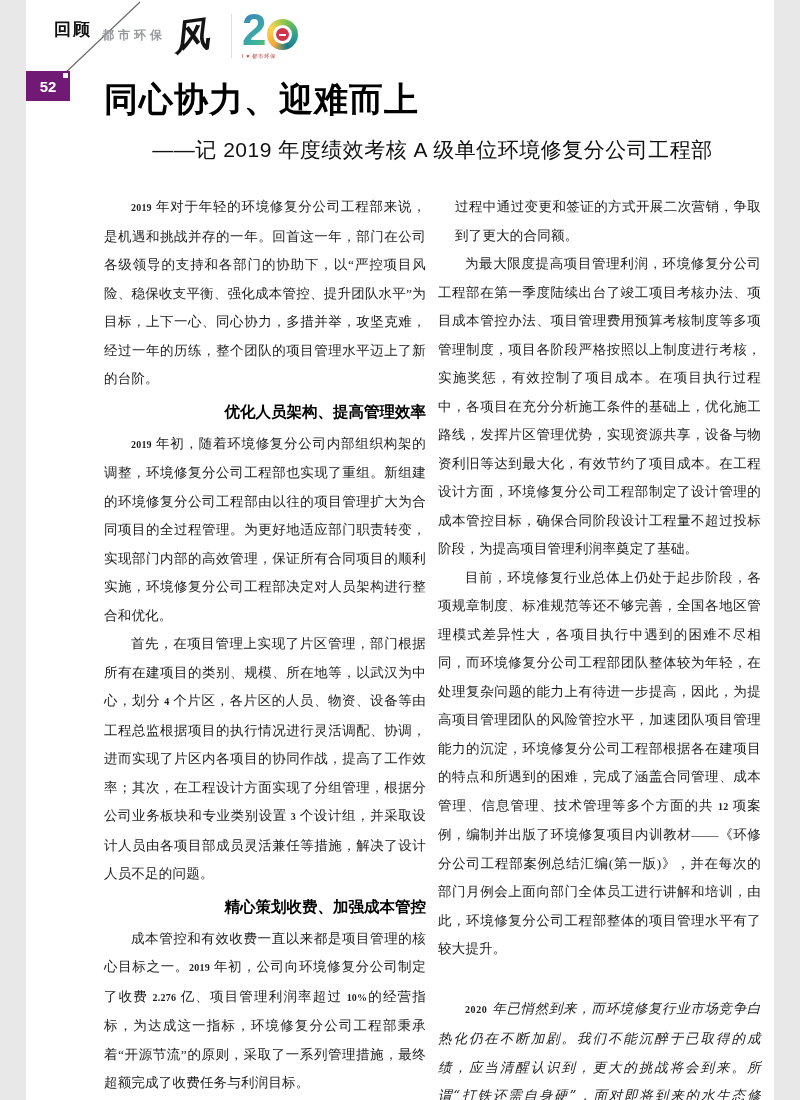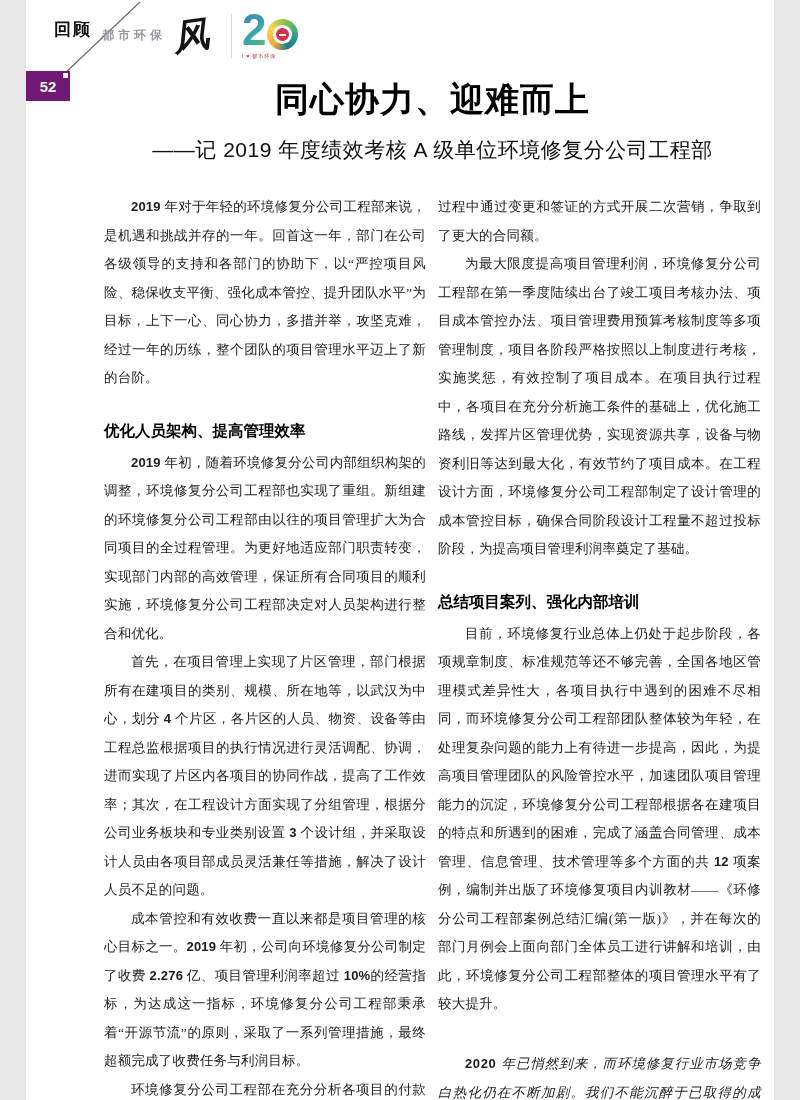--- a/index.html
+++ b/index.html
@@ -30,35 +30,35 @@
   .logo-tagline{font-family:"Liberation Sans",sans-serif;font-size:9px;color:#b8413f;
                 transform:scale(0.6);transform-origin:left top;white-space:nowrap;letter-spacing:1px;margin-top:3px;}
 
   .pagebox{position:absolute;left:0;top:71px;width:44px;height:30px;background:#701a75;
            display:flex;align-items:center;justify-content:center;
            font-family:"Liberation Sans",sans-serif;font-weight:bold;font-size:15px;color:#ffffff;}
   .pagebox::after{content:"";position:absolute;right:2px;top:2px;width:5px;height:5px;background:#ffffff;}
 
   
   .article{position:absolute;left:78px;top:0;width:657px;}
-  .title{margin:80px 0 0 0;text-align:center;font-family:"Liberation Sans",sans-serif;
+  .title{margin:80px 0 0 0;font-family:"Liberation Sans",sans-serif;
          font-weight:bold;font-size:34px;line-height:38px;letter-spacing:1px;color:#000;}
   .subtitle{text-align:center;font-family:"Liberation Sans",sans-serif;font-size:21px;
             margin-top:18px;color:#101010;font-weight:normal;letter-spacing:0.5px;}
   .cols{display:flex;gap:12px;margin-top:29px;}
   .col-left{width:322px;}
   .col-right{width:323px;}
 
   .para{margin:0;font-size:13.5px;line-height:28.5px;text-align:justify;text-indent:2em;
         letter-spacing:0.2px;color:#1c1c1c;}
-  .para.noindent{text-indent:0;}
+  .para.noindent{text-indent:0;margin-left:17px;}
   .para.script{font-style:italic;margin-top:30px;font-family:"DejaVu Serif",serif;letter-spacing:0.6px;}
-  .fig{font-family:Liberation Sans, sans-serif;font-weight:bold;font-size:13px;font-style:normal;}
+  .fig{font-family:Liberation Serif, serif;font-weight:bold;font-size:10px;font-style:normal;}
   .sec-head{font-family:"Liberation Sans",sans-serif;font-weight:bold;font-size:15.5px;
-            text-align:left;margin:28px 0 7px 0;color:#000;}
+            text-align:right;margin:8px 0 7px 0;color:#000;}
 </style>
 </head>
 <body>
 
 <div class="page">
 
   <div class="hdr-label">回顾</div>
   <svg class="diag-svg" width="160" height="110">
     <line x1="37" y1="75" x2="114" y2="2" stroke="#6b6b6b" stroke-width="1.2"></line>
   </svg>
@@ -85,28 +85,28 @@
   <div class="article">
     <h1 class="title">同心协力、迎难而上</h1>
     <div class="subtitle">——记 2019 年度绩效考核 A 级单位环境修复分公司工程部</div>
 
     <div class="cols">
       <div class="col-left">
           <p class="para"><span class="fig">2019</span><span> 年对于年轻的环境修复分公司工程部来说，是机遇和挑战并存的一年。回首这一年，部门在公司各级领导的支持和各部门的协助下，以“严控项目风险、稳保收支平衡、强化成本管控、提升团队水平”为目标，上下一心、同心协力，多措并举，攻坚克难，经过一年的历练，整个团队的项目管理水平迈上了新的台阶。</span></p>
           <div class="sec-head">优化人员架构、提高管理效率</div>
           <p class="para"><span class="fig">2019</span><span> 年初，随着环境修复分公司内部组织构架的调整，环境修复分公司工程部也实现了重组。新组建的环境修复分公司工程部由以往的项目管理扩大为合同项目的全过程管理。为更好地适应部门职责转变，实现部门内部的高效管理，保证所有合同项目的顺利实施，环境修复分公司工程部决定对人员架构进行整合和优化。</span></p>
           <p class="para"><span>首先，在项目管理上实现了片区管理，部门根据所有在建项目的类别、规模、所在地等，以武汉为中心，划分 </span><span class="fig">4</span><span> 个片区，各片区的人员、物资、设备等由工程总监根据项目的执行情况进行灵活调配、协调，进而实现了片区内各项目的协同作战，提高了工作效率；其次，在工程设计方面实现了分组管理，根据分公司业务板块和专业类别设置 </span><span class="fig">3</span><span> 个设计组，并采取设计人员由各项目部成员灵活兼任等措施，解决了设计人员不足的问题。</span></p>
+          <div class="sec-head">精心策划收费、加强成本管控</div>
           <p class="para"><span>成本管控和有效收费一直以来都是项目管理的核心目标之一。</span><span class="fig">2019</span><span> 年初，公司向环境修复分公司制定了收费 </span><span class="fig">2.276</span><span> 亿、项目管理利润率超过 </span><span class="fig">10%</span><span>的经营指标，为达成这一指标，环境修复分公司工程部秉承着“开源节流”的原则，采取了一系列管理措施，最终超额完成了收费任务与利润目标。</span></p>
           <p class="para"><span>环境修复分公司工程部在充分分析各项目的付款条件与进度计划的基础上，对收费目标进行了合理分解，与各项目经理签订了收费目标责任书，并按公司发布的收费奖惩制度进行考核，同时将收费任务完成情况纳入各项目部及各项目经理的年终考核中；各项目部充分发挥主观能动性，把握修复类项目的特点，通过精心策划，在合同执行</span></p>
         </div>
       <div class="col-right">
         <div>
             <p class="para noindent"><span>过程中通过变更和签证的方式开展二次营销，争取到了更大的合同额。</span></p>
             <p class="para"><span>为最大限度提高项目管理利润，环境修复分公司工程部在第一季度陆续出台了竣工项目考核办法、项目成本管控办法、项目管理费用预算考核制度等多项管理制度，项目各阶段严格按照以上制度进行考核，实施奖惩，有效控制了项目成本。在项目执行过程中，各项目在充分分析施工条件的基础上，优化施工路线，发挥片区管理优势，实现资源共享，设备与物资利旧等达到最大化，有效节约了项目成本。在工程设计方面，环境修复分公司工程部制定了设计管理的成本管控目标，确保合同阶段设计工程量不超过投标阶段，为提高项目管理利润率奠定了基础。</span></p>
-            <div class="sec-head">总结项目案列、强化内部培训</div>
             <p class="para"><span>目前，环境修复行业总体上仍处于起步阶段，各项规章制度、标准规范等还不够完善，全国各地区管理模式差异性大，各项目执行中遇到的困难不尽相同，而环境修复分公司工程部团队整体较为年轻，在处理复杂问题的能力上有待进一步提高，因此，为提高项目管理团队的风险管控水平，加速团队项目管理能力的沉淀，环境修复分公司工程部根据各在建项目的特点和所遇到的困难，完成了涵盖合同管理、成本管理、信息管理、技术管理等多个方面的共 </span><span class="fig">12</span><span> 项案例，编制并出版了环境修复项目内训教材——《环修分公司工程部案例总结汇编(第一版)》，并在每次的部门月例会上面向部门全体员工进行讲解和培训，由此，环境修复分公司工程部整体的项目管理水平有了较大提升。</span></p>
             <p class="para script"><span class="fig">2020</span><span> 年已悄然到来，而环境修复行业市场竞争白热化仍在不断加剧。我们不能沉醉于已取得的成绩，应当清醒认识到，更大的挑战将会到来。所谓“打铁还需自身硬”，面对即将到来的水生态修复、矿山修复等新类型项目，环境修复分公司工程部必将更加专注于提升大型项目的项目管理能力，打造出更加优秀的项目管理团队，为环境修复业务的腾飞助力！</span></p>
           </div>
 
       </div>
     </div>
   </div>
 
 </div>
 

